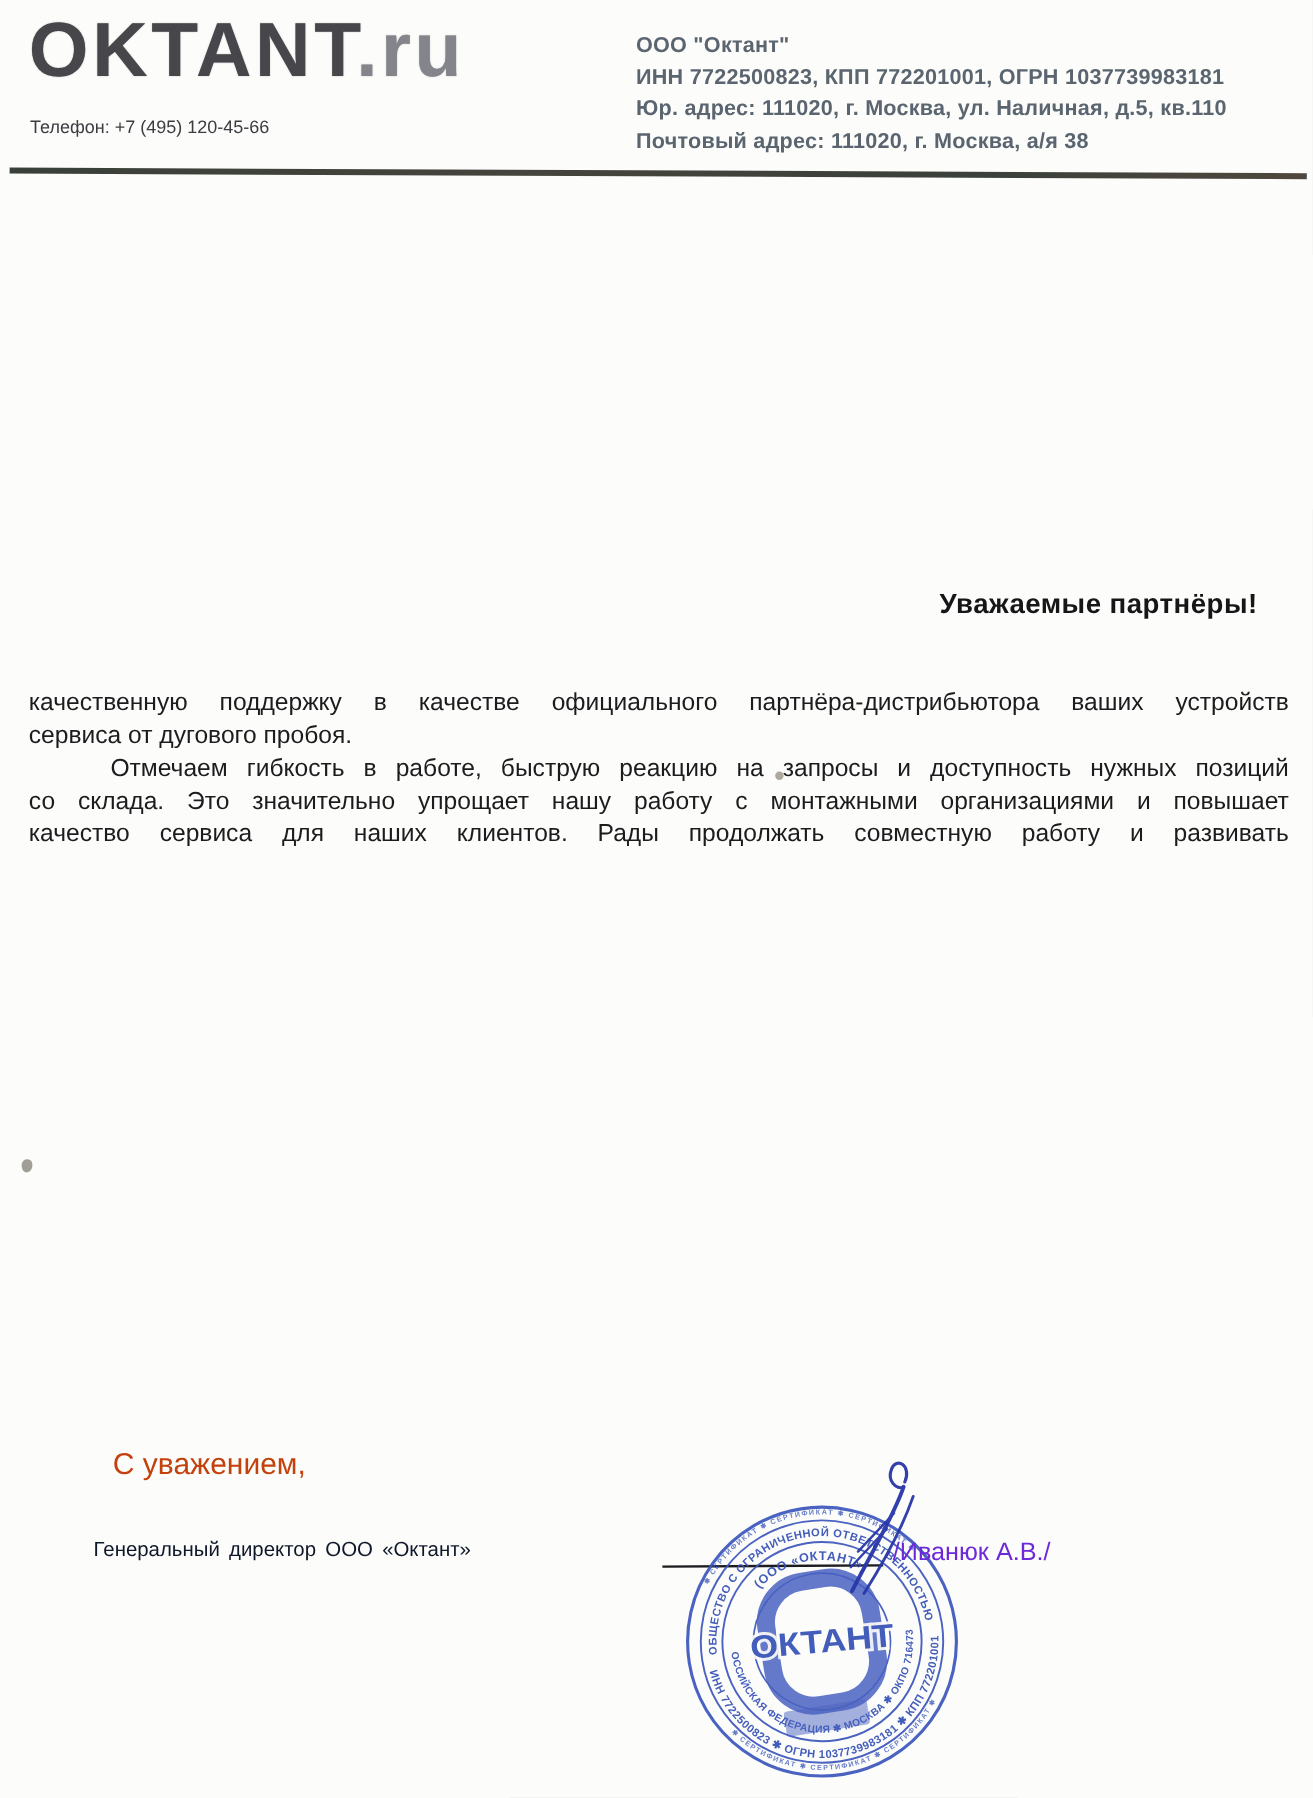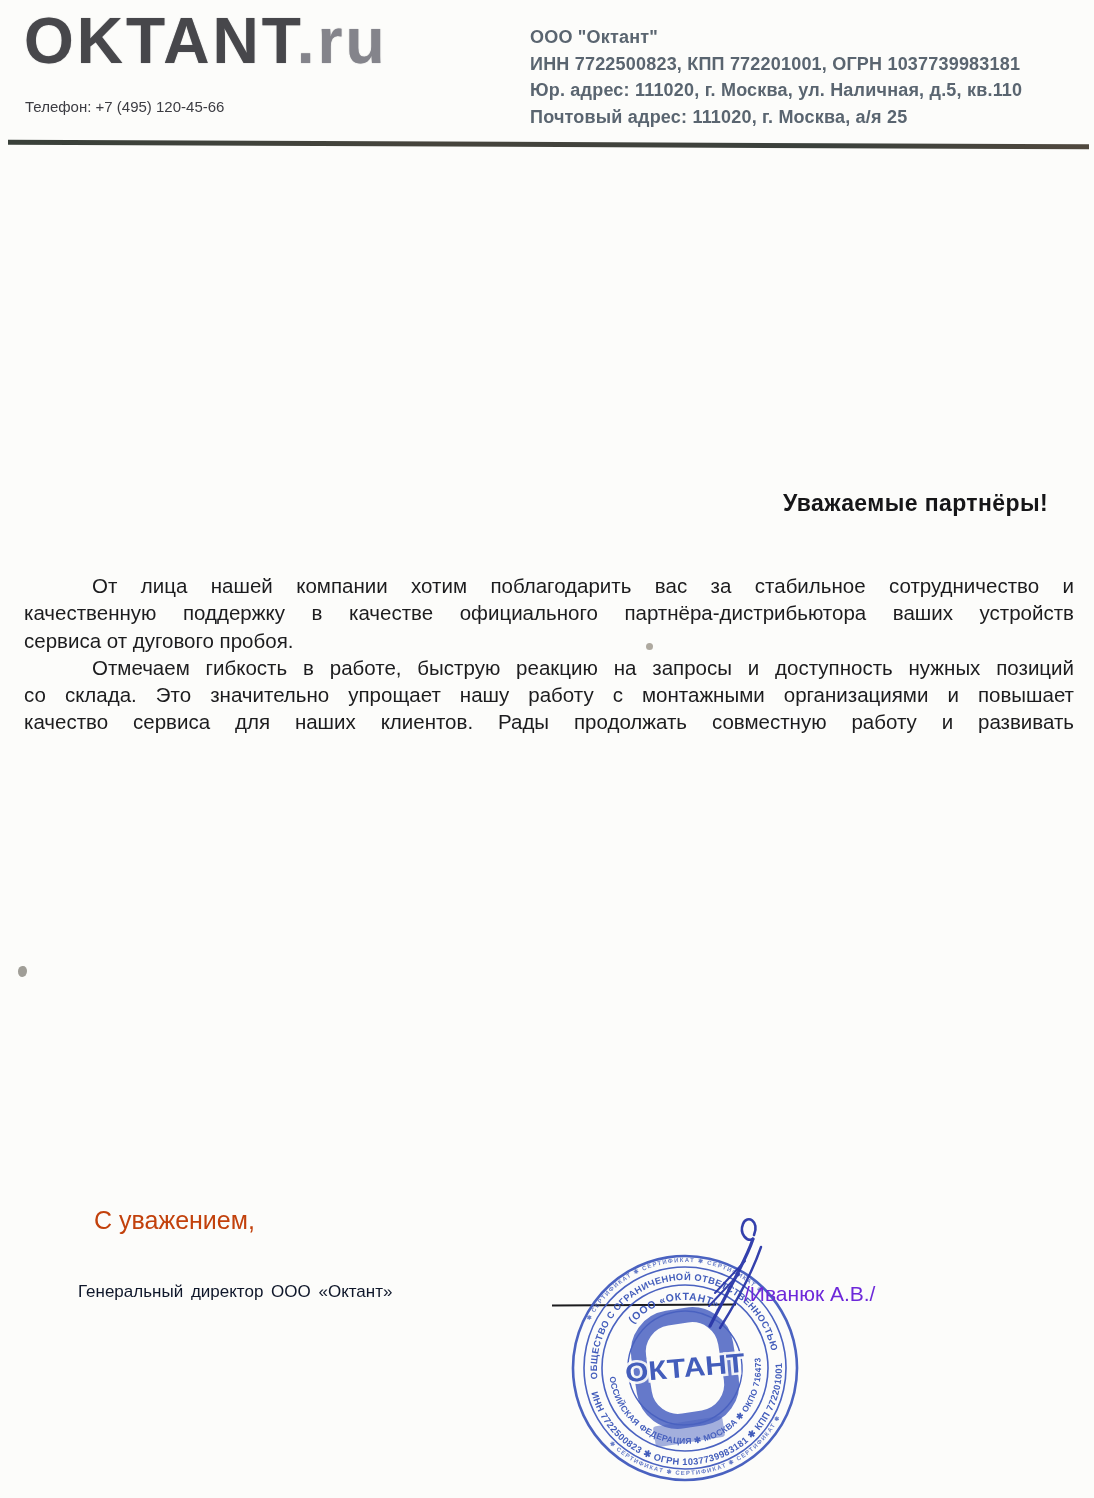--- a/index.html
+++ b/index.html
@@ -69,29 +69,28 @@
 
   <div class="logo">
     <span>OKTANT</span><span class="tld">.ru</span>
   </div>
   <div class="phone">Телефон: +7 (495) 120-45-66</div>
 
   <div class="company-info">
     <div>ООО "Октант"</div>
     <div>ИНН 7722500823, КПП 772201001, ОГРН 1037739983181</div>
     <div>Юр. адрес: 111020, г. Москва, ул. Наличная, д.5, кв.110</div>
-    <div>Почтовый адрес: 111020, г. Москва, а/я 25</div>
+    <div>Почтовый адрес: 111020, г. Москва, а/я 38</div>
   </div>
 
   <div class="rule"></div>
 
   <div class="title">Уважаемые партнёры!</div>
 
   <div class="bodytext">
-    <div class="tline indent">От лица нашей компании хотим поблагодарить вас за стабильное сотрудничество и</div>
     <div class="tline">качественную поддержку в качестве официального партнёра-дистрибьютора ваших устройств</div>
     <div class="tline last">сервиса от дугового пробоя.</div>
     <div class="tline indent">Отмечаем гибкость в работе, быструю реакцию на запросы и доступность нужных позиций</div>
     <div class="tline">со склада. Это значительно упрощает нашу работу с монтажными организациями и повышает</div>
     <div class="tline">качество сервиса для наших клиентов. Рады продолжать совместную работу и развивать</div>
   </div>
 
   <div class="speck1"></div>
   <div class="speck2"></div>
 

